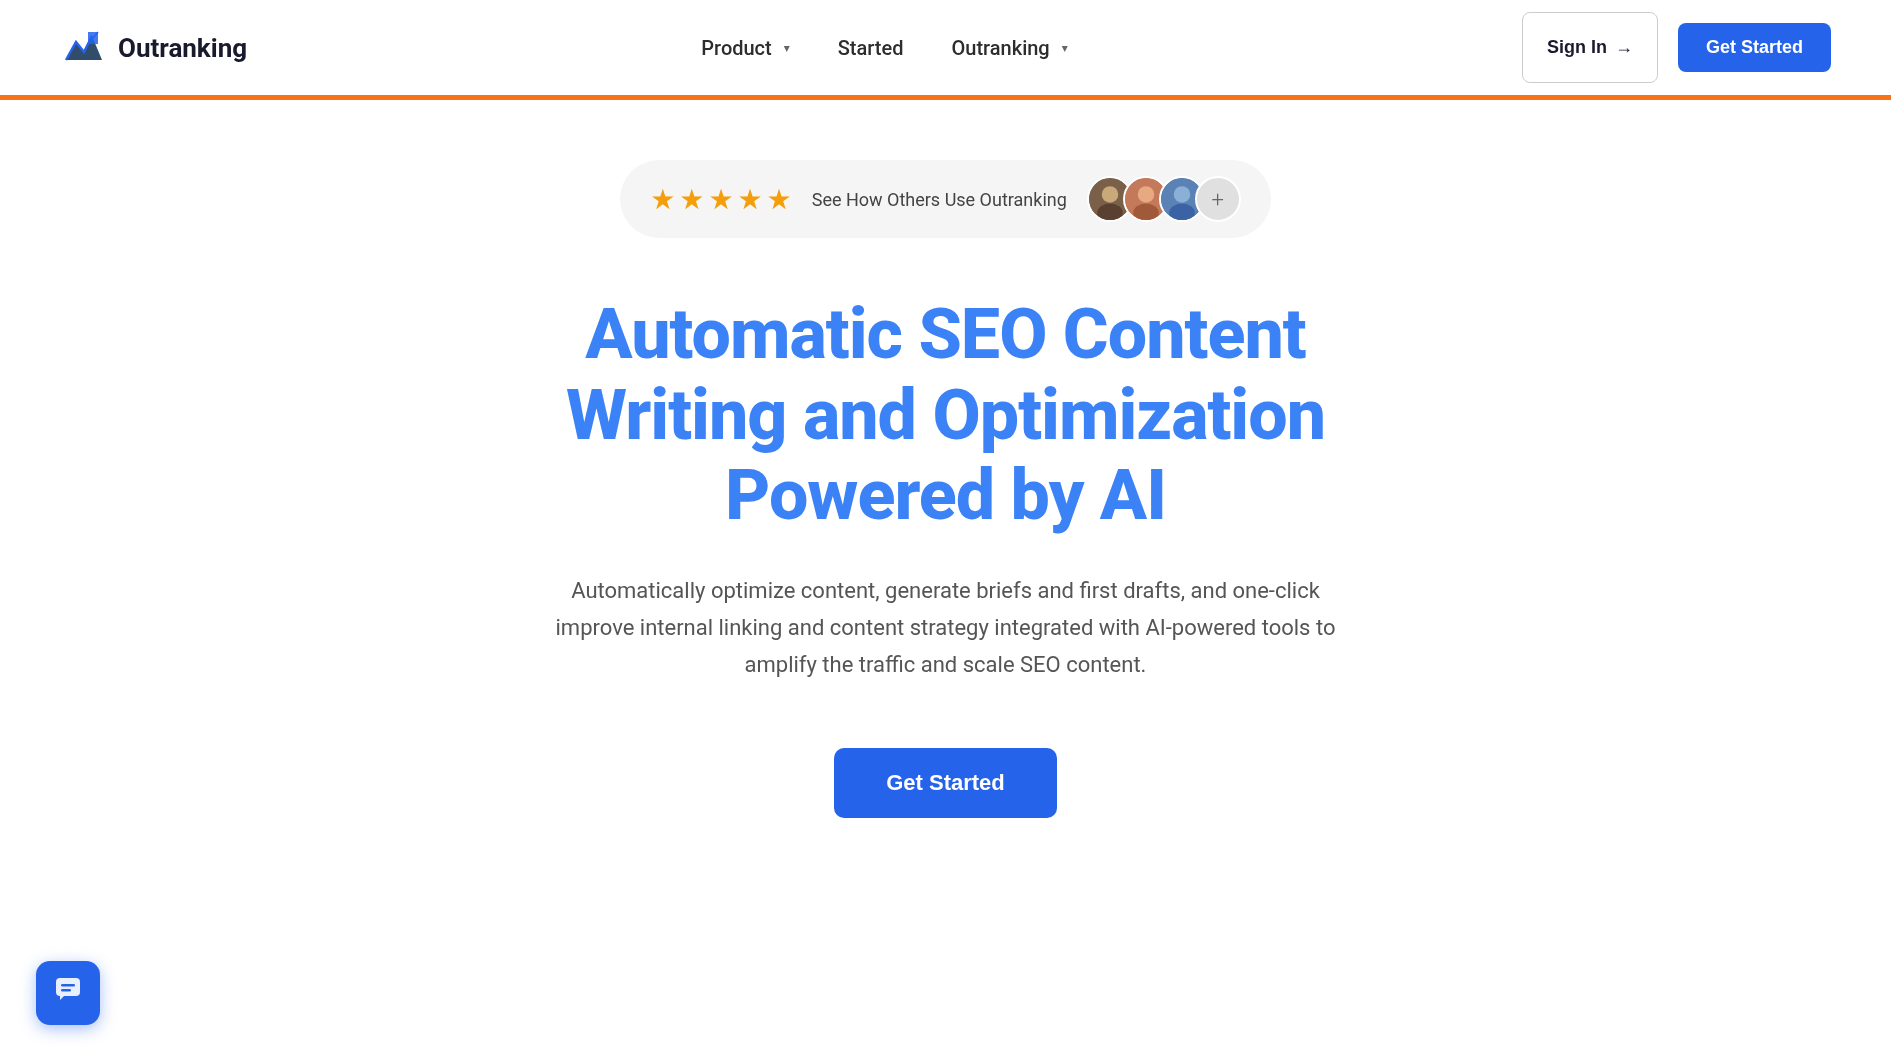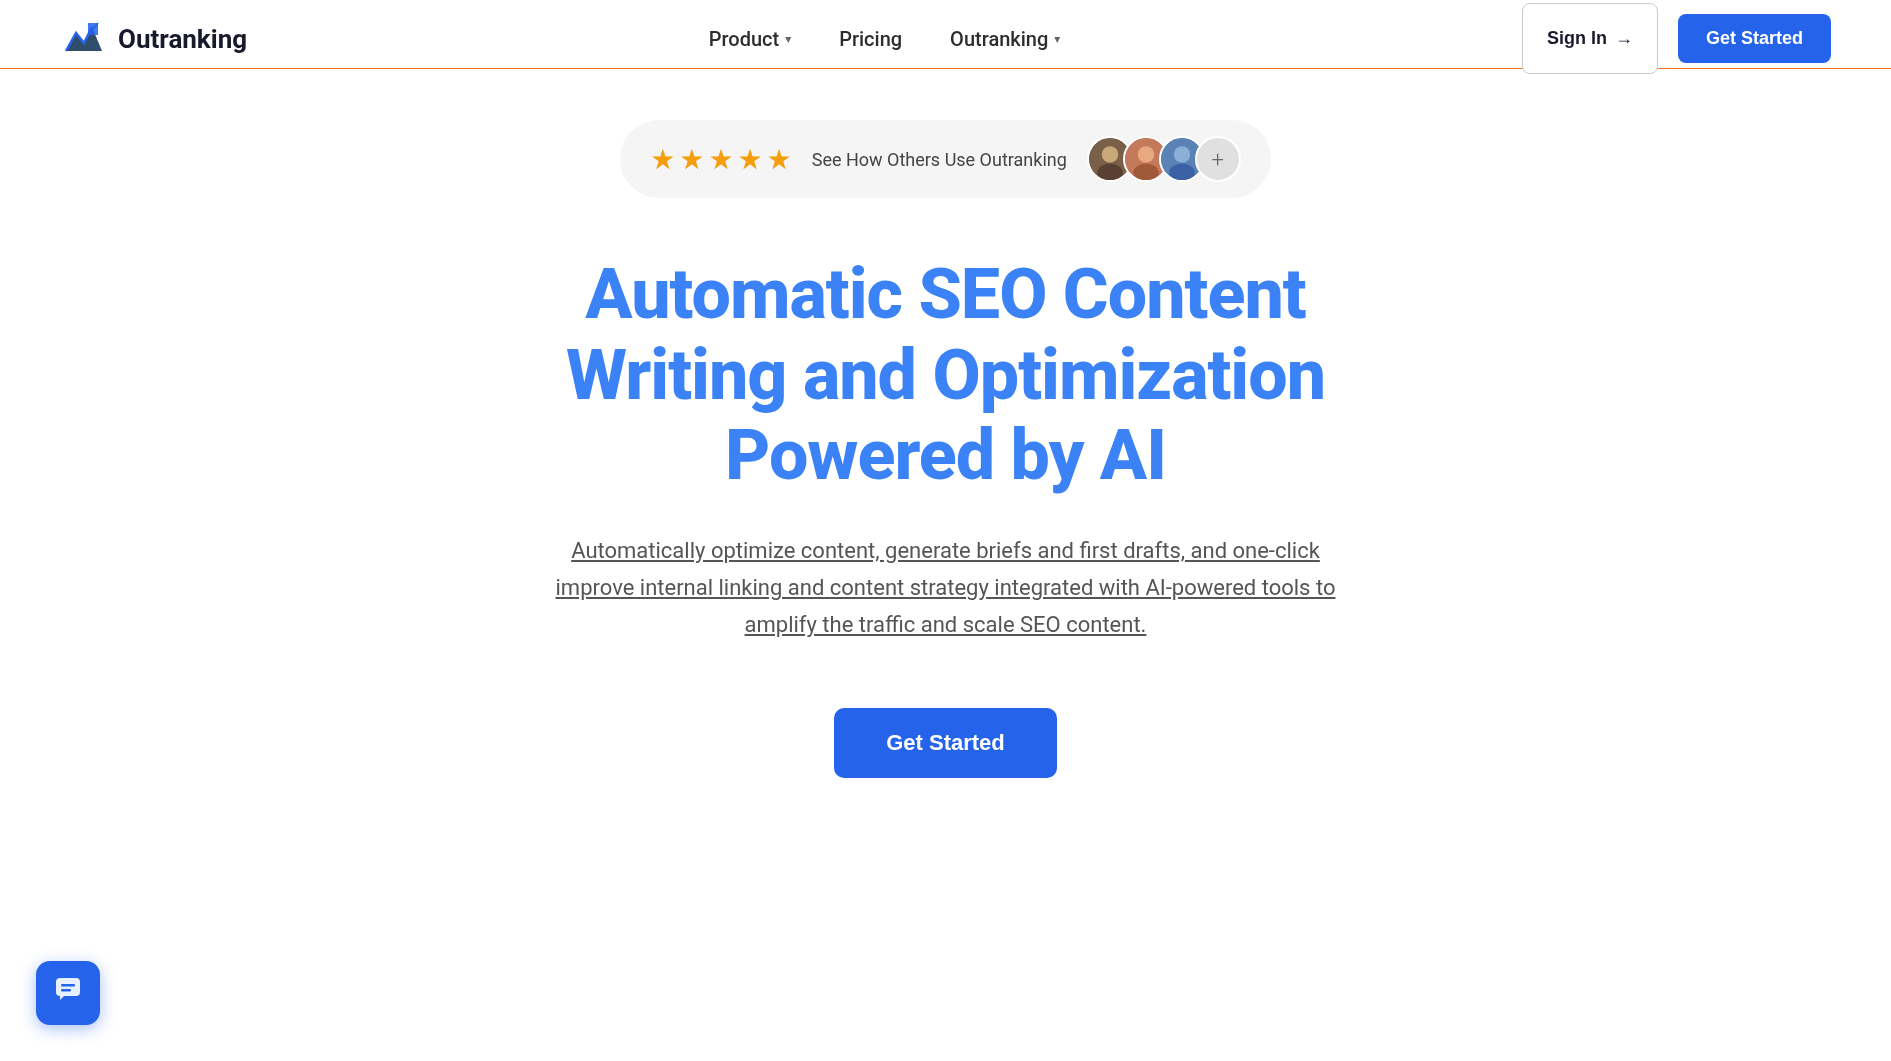--- a/index.html
+++ b/index.html
@@ -16,25 +16,25 @@
       min-height: 1061px;
       overflow-x: hidden;
     }
 
     
     .navbar {
       display: flex;
       align-items: center;
       justify-content: space-between;
       padding: 0 60px;
-      height: 60px;
+      height: 100px;
       background: #ffffff;
-      border-bottom: 1px solid #f97316;
+      border-bottom: 5px solid #f97316;
       position: sticky;
-      top: 9px;
+      top: 0;
       z-index: 100;
     }
 
     .logo-container {
       display: flex;
       align-items: center;
       gap: 10px;
       cursor: pointer;
     }
 
@@ -51,21 +51,21 @@
 
     .nav-links {
       display: flex;
       align-items: center;
       gap: 48px;
     }
 
     .nav-item {
       display: flex;
       align-items: center;
-      gap: 6px;
+      gap: 12px;
       font-size: 20px;
       font-weight: 500;
       color: #2d2d2d;
       cursor: pointer;
       text-decoration: none;
     }
 
     .chevron-down {
       font-size: 12px;
       color: #666;
@@ -192,21 +192,20 @@
       letter-spacing: -1px;
     }
 
     .hero-subtitle {
       font-size: 22px;
       color: #555;
       text-align: center;
       max-width: 780px;
       line-height: 1.7;
       margin-bottom: 64px;
-      text-decoration: underline;
     }
 
     
     .cta-buttons {
       display: flex;
       gap: 24px;
       align-items: center;
     }
 
     .get-started-btn {
@@ -276,21 +275,21 @@
     </svg>
     <span class="logo-text">Outranking</span>
   </div>
 
   <div class="nav-links">
     <a class="nav-item" href="#">
       <span>Product</span>
       <span class="chevron-down">▾</span>
     </a>
     <a class="nav-item" href="#">
-      <span>Pricing</span>
+      <span>Started</span>
     </a>
     <a class="nav-item" href="#">
       <span>Outranking</span>
       <span class="chevron-down">▾</span>
     </a>
   </div>
 
   <div class="nav-actions">
     <button class="sign-in-btn">
       <span>Sign In</span>

